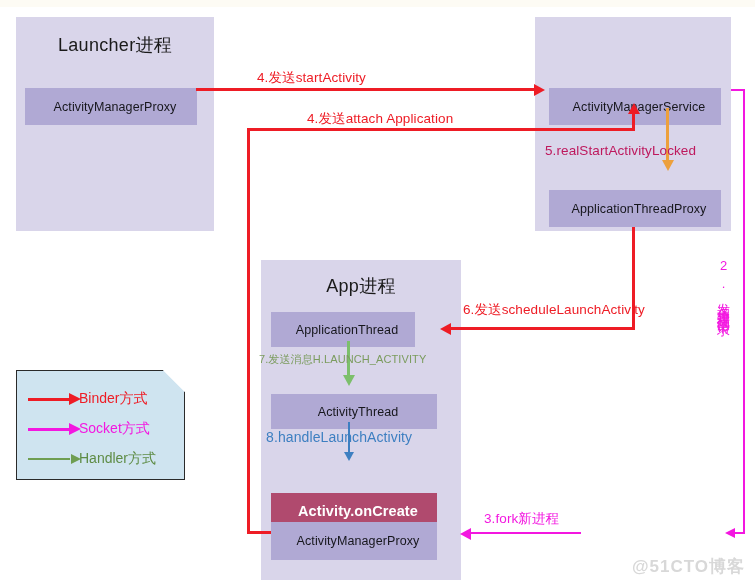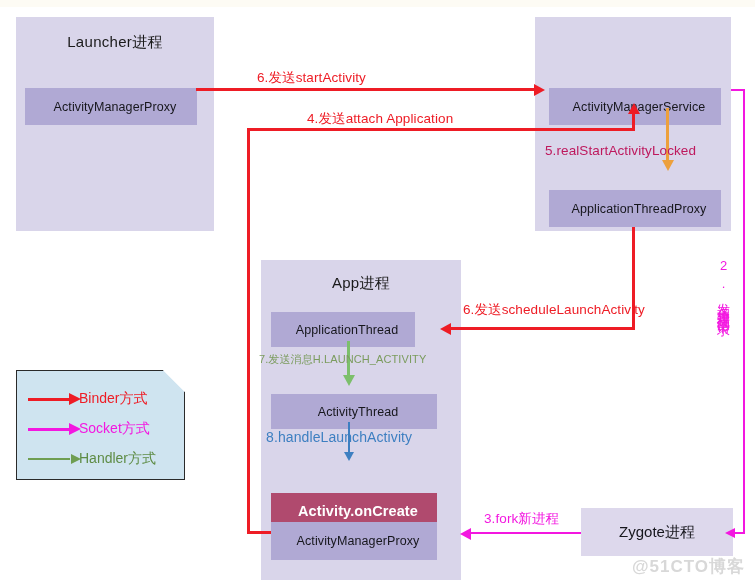--- a/index.html
+++ b/index.html
@@ -25,21 +25,21 @@
   .process {
     position: absolute;
     background: #d9d5ea;
     box-sizing: border-box;
   }
   .process-title {
     position: absolute;
     left: 0;
     width: 100%;
     text-align: center;
-    font-size: 15px;
+    font-size: 18px;
     color: #1a1a1a;
     letter-spacing: 0.3px;
   }
   
   .cbox {
     position: absolute;
     background: #b0a9d4;
     display: flex;
     align-items: center;
     justify-content: center;
@@ -182,25 +182,24 @@
   </div>
 
   <div class="process" style="left:261px; top:260px; width:200px; height:320px;text-decoration:underline;">
     <div class="process-title" style="top:14px;">App进程</div>
     <div class="cbox" style="left:10px; top:52px; width:144px; height:35px;">ApplicationThread</div>
     <div class="cbox" style="left:10px; top:134px; width:166px; height:35px;">ActivityThread</div>
     <div class="cbox oncreate" style="left:10px; top:209px; width:166px; height:36px;margin-top:24px;">Activity.onCreate</div>
     <div class="cbox" style="left:10px; top:262px; width:166px; height:38px;">ActivityManagerProxy</div>
   </div>
 
-  <div class="zygote" style="left:581px; top:508px; width:152px; height:48px;">Zygote进程</div>
 
   <div class="ln" style="left:196px; top:88px; width:340px; height:3px;"></div>
   <div class="tri r" style="left:534px; top:83.5px;"></div>
-  <div class="lab" style="left:257px; top:69px;">6.发送startActivity</div>
+  <div class="lab" style="left:257px; top:69px;">4.发送startActivity</div>
 
   <div class="ln" style="left:247px; top:531px; width:24px; height:3px;"></div>
 
   <div class="ln" style="left:247px; top:128px; width:3px; height:406px;"></div>
 
   <div class="ln" style="left:247px; top:128px; width:388px; height:3px;"></div>
 
   <div class="ln" style="left:632px; top:112px; width:3px; height:19px;"></div>
   <div class="tri u" style="left:627.5px; top:103px;"></div>
   <div class="lab" style="left:307px; top:110px;">4.发送attach Application</div>

